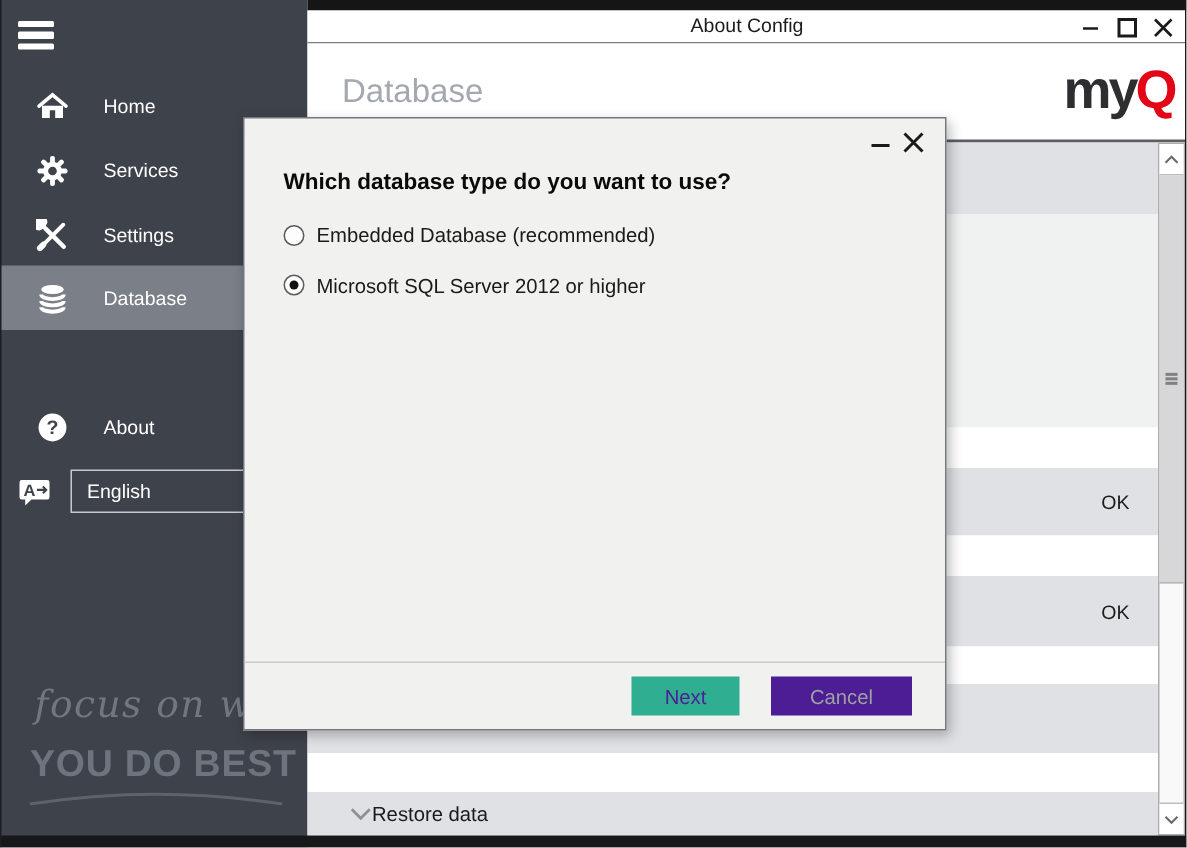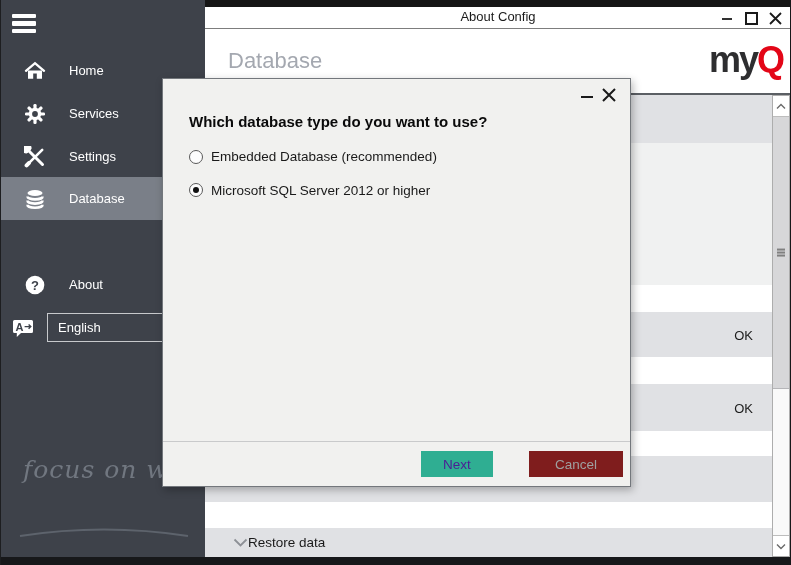--- a/index.html
+++ b/index.html
@@ -83,21 +83,21 @@
   .radio-row.r1 { top:100px;text-align:right; }
   .radio { width:14px; height:14px; border:1px solid #5a5a5a; border-radius:50%; background:#fdfdfd;
            position:relative; flex:0 0 14px; }
   .radio.checked::after { content:""; position:absolute; left:3px; top:3px; width:6px; height:6px;
                           border-radius:50%; background:#111; }
   .radio-label { margin-left:8px; font-size:13.5px; color:#1a1a1a; white-space:nowrap; }
   .dlg-divider { position:absolute; left:0; top:362px; width:100%; border-top:1px solid #c9cacb; }
   .dlg-footer-btn { position:absolute; top:372px; height:26px; border:none; font-size:13.5px;
                     font-family:"Liberation Sans", sans-serif; cursor:pointer; }
   .btn-next { left:258px; width:72px; background:#2fae92; color:#4c1d95; }
-  .btn-cancel { left:366px; width:94px; background:#7f1d1d; color:#9fa0a0; }
+  .btn-cancel { left:351px; width:94px; background:#4c1d95; color:#9fa0a0; }
 </style>
 </head>
 <body>
 
 <div id="app">
 
   <div class="sidebar">
     <div class="hamburger">
         <i></i>
         <i></i>
@@ -172,20 +172,21 @@
             <text x="7.6" y="13.6" text-anchor="middle" font-size="11" font-weight="bold" fill="#3e424a" font-family="Liberation Sans, sans-serif">A</text>
             <path d="M12.6 9.6h6.2m-2.2-2.2 2.2 2.2-2.2 2.2" stroke="#3e424a" stroke-width="1.4" fill="none"></path>
           </svg>
       </span>
       <div class="lang-box">
         <span>English</span>
       </div>
     </div>
 
     <div class="motto1">focus on what</div>
+    <div class="motto2">YOU DO BEST</div>
     <svg class="motto-arc" width="176" height="18" viewBox="0 0 176 18">
         <path d="M4 14 Q88 1 172 14" fill="none" stroke="#5d636c" stroke-width="2"></path>
       </svg>
   </div>
 
   <div class="topstrip"></div>
   <div class="titlebar">
     <div class="app-title">About Config</div>
     <div class="win-controls">
       <div class="win-btn">

